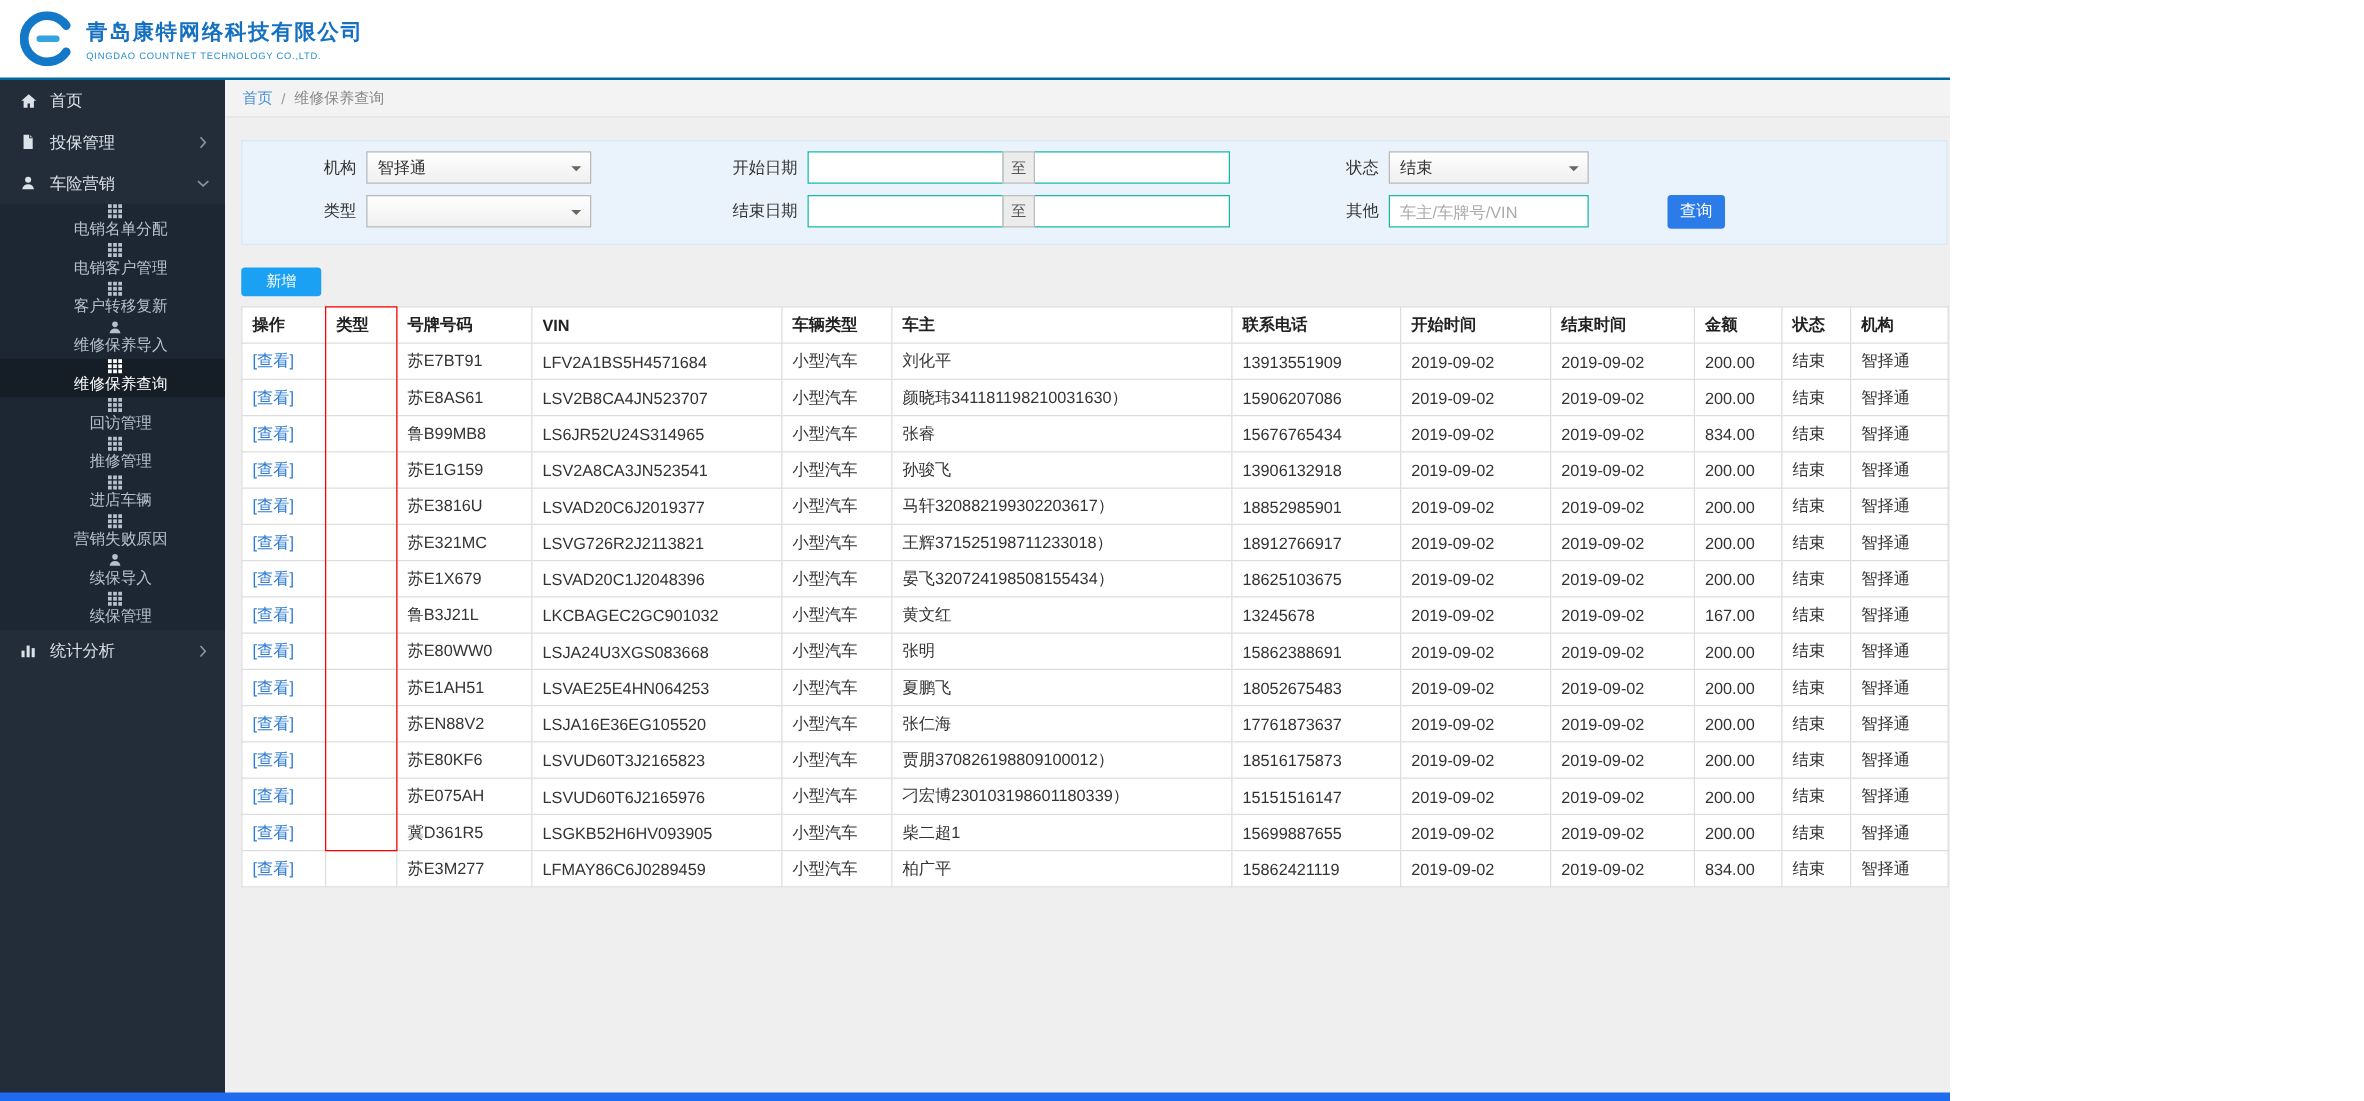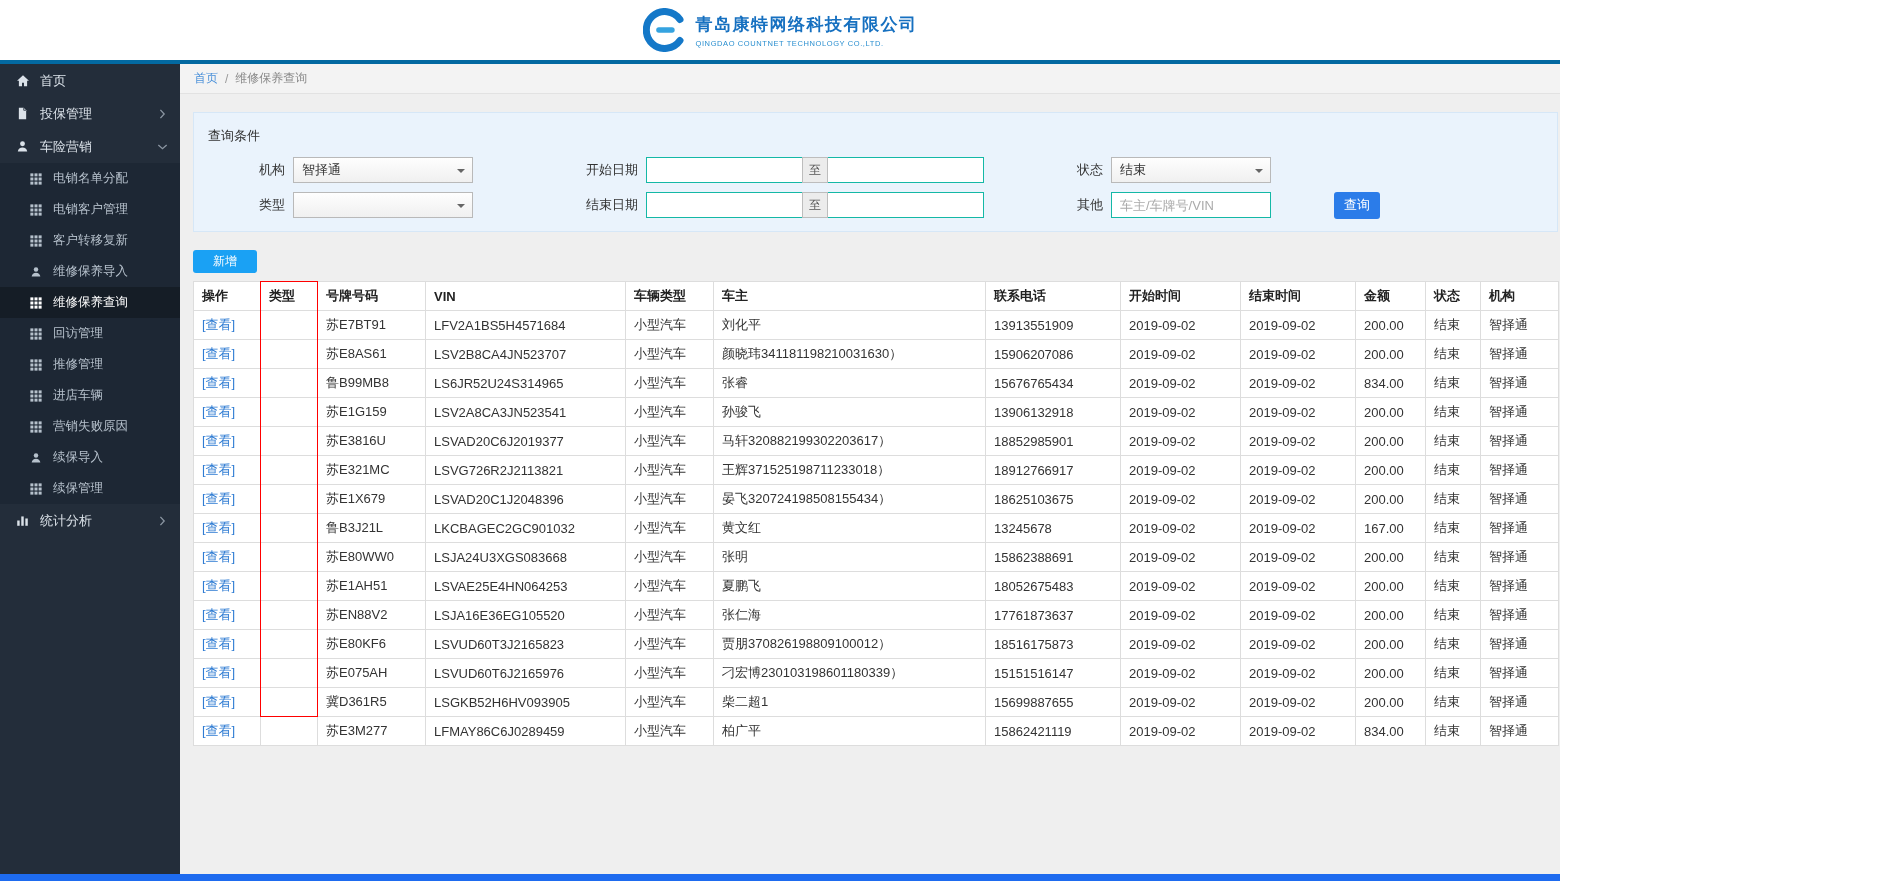--- a/index.html
+++ b/index.html
@@ -7,38 +7,38 @@
     width:1891px;height:881px;position:relative;background:#fff;overflow:hidden;
     font-family:"Liberation Sans","DejaVu Sans",sans-serif;
   }
   :root{
     --accent:#1aa1f4; --btn:#2b7ce9; --link:#2f7cd3; --red:#ff0000;
     --scrollbar:#1e6bef; --brand:#1670c0;
   }
   .app{width:1560px;height:881px;position:relative;background:#fff;}
 
   
-  .topbar{height:64px;box-sizing:border-box;display:flex;align-items:center;justify-content:center;
-    padding:0 16px;background:#fff;border-bottom:4px solid #0369a1;}
+  .topbar{height:64px;box-sizing:border-box;display:flex;align-items:center;justify-content:space-between;
+    padding:0 16px;background:#fff;border-bottom:2px solid #0369a1;}
   .logo-wrap{display:flex;align-items:center;gap:9px;}
   .logo-texts .cn{color:var(--brand);font-weight:bold;font-size:17px;letter-spacing:1.5px;}
   .logo-texts .en{color:#2a8fd0;font-size:7.5px;letter-spacing:.6px;margin-top:3px;}
   .top-right{display:flex;align-items:center;gap:12px;font-size:13px;color:#333;}
   .top-right .sep{color:#999;}
   .top-right .logout{font-weight:bold;color:#222;cursor:pointer;}
 
   
   .body-row{display:flex;height:calc(881px - 64px);}
   .sidebar{width:180px;flex:none;background:#232d3a;overflow:hidden;}
   .main{flex:1;background:#efefef;display:flex;flex-direction:column;min-width:0;}
 
   
   .nav-item{display:flex;align-items:center;cursor:pointer;box-sizing:border-box;}
   .nav-item.top{height:33px;padding:0 14px;color:#dbe2e9;font-size:13px;}
-  .nav-item.sub{height:31px;padding:0 14px 0 27px;background:#1d2734;color:#b6c1cc;font-size:12.5px;}
+  .nav-item.sub{height:31px;padding:0 14px 0 27px;background:#1d2734;color:#b6c1cc;font-size:12.5px;flex-direction:column;}
   .nav-item.sub.active{background:#151d26;color:#fff;}
   .nav-icon{width:17px;margin-right:9px;display:inline-flex;align-items:center;justify-content:center;flex:none;}
   .nav-label{white-space:nowrap;overflow:hidden;}
   .chevron{margin-left:auto;color:#8a95a1;display:inline-flex;}
   .chevron.down svg{transform:rotate(90deg);}
 
   
   .breadcrumb{height:29px;flex:none;background:#f3f3f3;border-bottom:1px solid #e2e2e2;
     display:flex;align-items:center;gap:7px;padding:0 14px;font-size:12px;color:#999;}
   .breadcrumb .home{color:#4a90d9;cursor:pointer;}
@@ -325,21 +325,20 @@
     <main class="main">
       <div class="breadcrumb">
         <span class="home">首页</span>
         <span>/</span>
         <span class="cur">维修保养查询</span>
       </div>
 
       <div class="content">
 
         <section class="query-panel">
-          <div class="qp-title">查询条件</div>
 
           <div class="form-row">
             <label class="lbl l1">机构</label>
             <div class="sel w180">
               <span>智择通</span>
               <i class="arrow"></i>
             </div>
             <label class="lbl l2">开始日期</label>
             <input class="inp" style="">
             <span class="addon">至</span>

